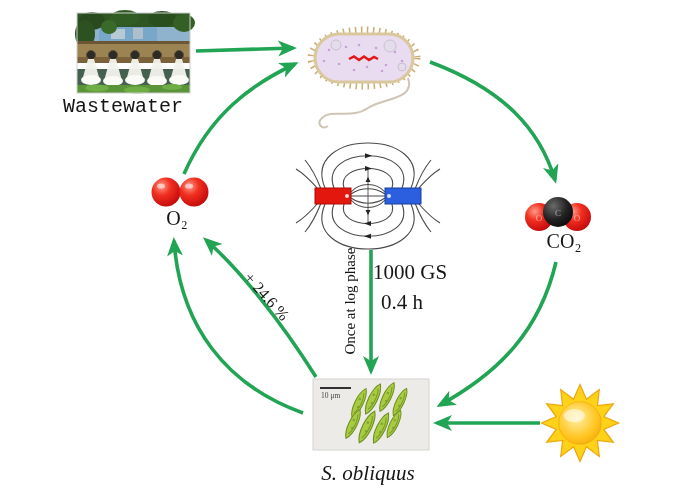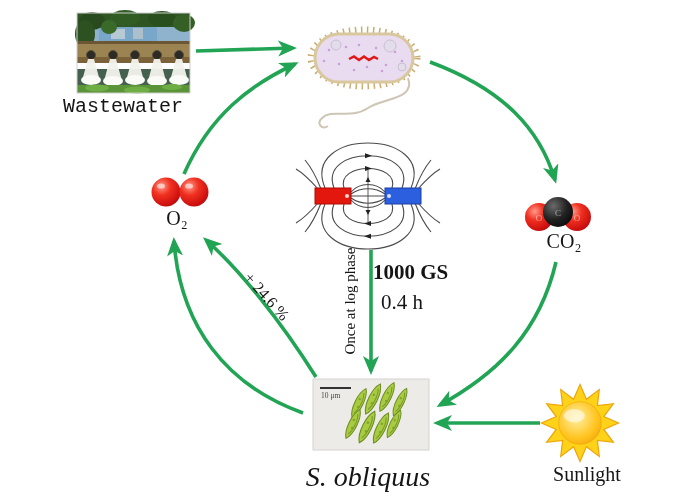--- a/index.html
+++ b/index.html
@@ -212,25 +212,24 @@
   </svg>
 
   <div class="label lbl-node" style="left:63px;top:96px;width:120px;font-family:Liberation Mono, monospace;">Wastewater</div>
 
 
   <div class="label lbl-node" style="left:524px;top:231px;width:80px;">CO₂</div>
 
   <div class="label lbl-node" style="left:137px;top:208px;width:80px;">O₂</div>
 
 
-  <div class="label lbl-node italic" style="left:288px;top:462px;width:160px;font-size:28px;">S. obliquus</div>
-
-  <div class="label lbl-node" style="left:527px;top:464px;width:120px;">Sunlight</div>
-
-  <div class="label lbl-ann" style="left:373px;top:261px;font-weight:bold;">1000 GS</div>
+  <div class="label lbl-node italic" style="left:288px;top:462px;width:160px;font-size:21px;">S. obliquus</div>
+
+
+  <div class="label lbl-ann" style="left:373px;top:261px;">1000 GS</div>
 
   <div class="label lbl-ann" style="left:381px;top:291px;">0.4 h</div>
 
   <div class="label lbl-rot-vert" style="left:293px;top:291px;">Once at log phase</div>
 
   <div class="label lbl-rot-diag" style="left:210px;top:288px;">+ 24.6 %</div>
 
 </div>
 
 </body></html>

